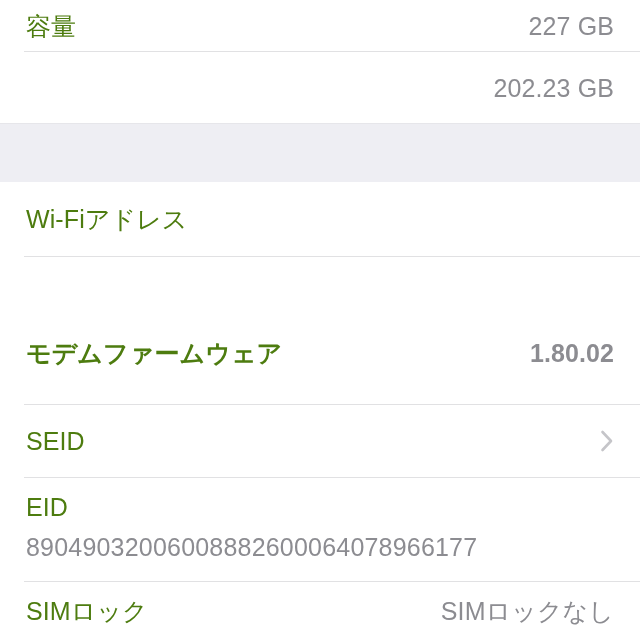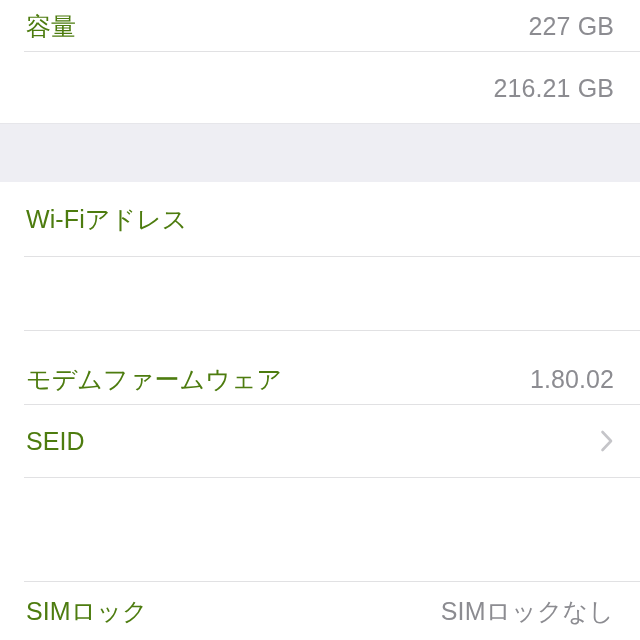--- a/index.html
+++ b/index.html
@@ -127,60 +127,66 @@
   <div class="row" style="top:0px; height:51px;">
     <div class="row-inner">
       <span class="row-label">容量</span>
       <span class="row-value">227 GB</span>
     </div>
   </div>
   <div class="separator" style="top:51px;"></div>
 
   <div class="row" style="top:52px; height:72px;">
     <div class="row-inner">
-      <span class="row-value">216.21 GB</span>
+      <span class="row-value">202.23 GB</span>
     </div>
   </div>
 
   <div class="section-gap-top-line" style="top:123px;"></div>
   <div class="section-gap" style="top:124px; height:58px;"></div>
 
   <div class="row" style="top:182px; height:74px;">
     <div class="row-inner">
       <span class="row-label">Wi-Fiアドレス</span>
     </div>
   </div>
   <div class="separator" style="top:256px;"></div>
 
   <div class="row" style="top:257px; height:73px;">
     <div class="row-inner">
     </div>
   </div>
   <div class="separator" style="top:330px;"></div>
 
-  <div class="row" style="top:342px; height:73px;">
+  <div class="row" style="top:316px; height:73px;font-weight:bold;">
     <div class="row-inner">
       <span class="row-label">モデムファームウェア</span>
       <span class="row-value">1.80.02</span>
     </div>
   </div>
   <div class="separator" style="top:404px;"></div>
 
   <div class="row" style="top:405px; height:72px;text-align:center;">
     <div class="row-inner">
       <span class="row-label">SEID</span>
       <span class="chevron">
         <svg viewBox="0 0 14 24" xmlns="http://www.w3.org/2000/svg">
           <polyline points="2.5,3 11,12 2.5,21" fill="none" stroke="#c5c5c9" stroke-width="2.6" stroke-linecap="round" stroke-linejoin="round"></polyline>
         </svg>
       </span>
     </div>
   </div>
   <div class="separator" style="top:477px;"></div>
 
+  <div class="row row-stacked" style="top:478px; height:103px;">
+    <div class="row-inner">
+      <span class="row-label">EID</span>
+      <span class="row-subvalue">89049032006008882600064078966177</span>
+    </div>
+  </div>
   <div class="separator" style="top:581px;"></div>
 
   <div class="row" style="top:582px; height:58px;">
     <div class="row-inner">
       <span class="row-label">SIMロック</span>
       <span class="row-value">SIMロックなし</span>
     </div>
   </div>
 
 </div>

